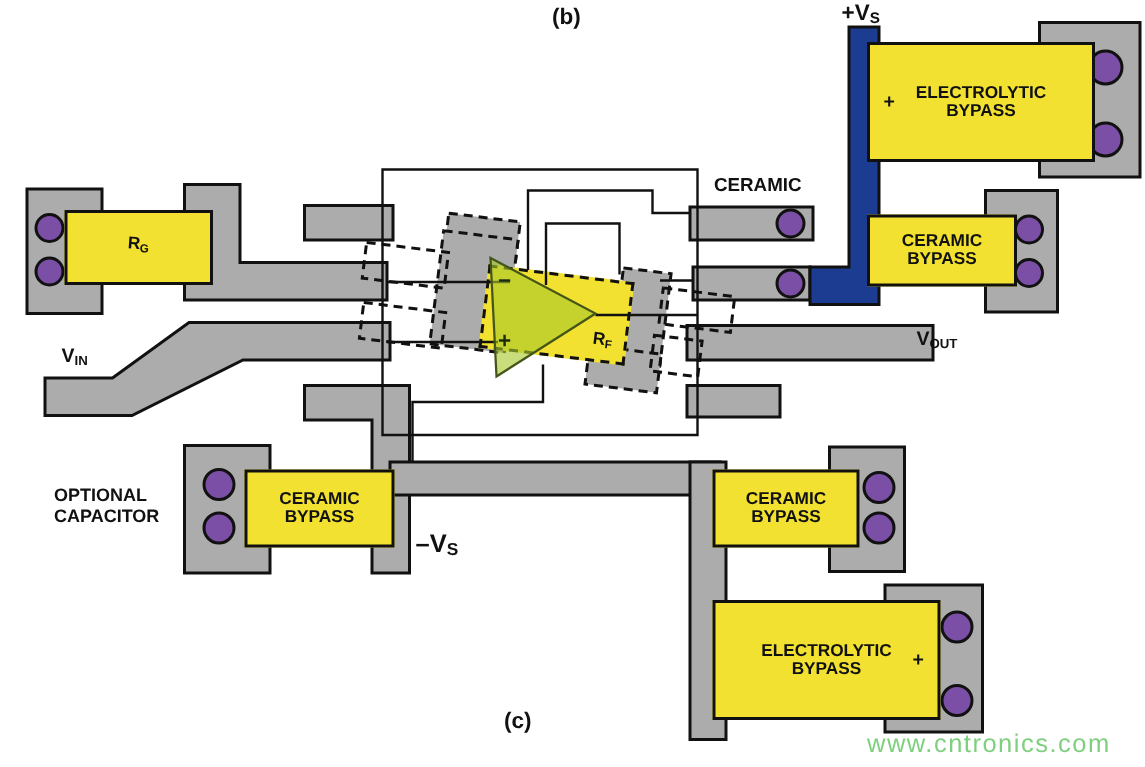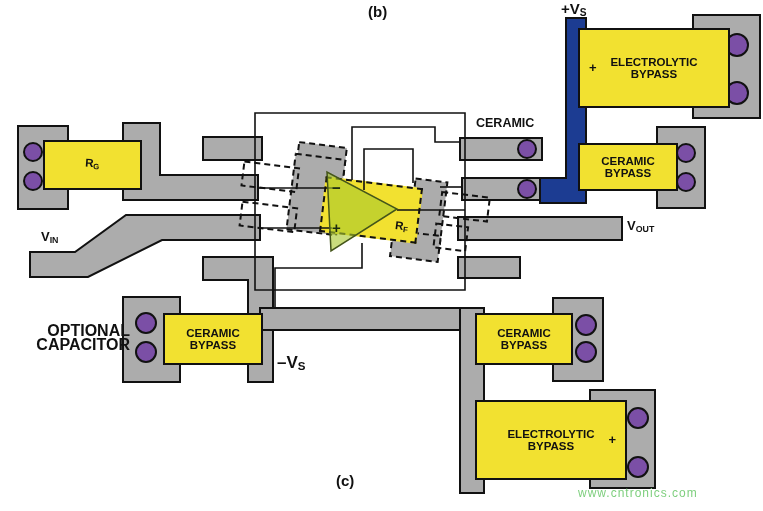--- a/index.html
+++ b/index.html
@@ -15,21 +15,21 @@
   .via{fill:#7B4FA6;stroke:#111;stroke-width:2;}
   .thin{fill:none;stroke:#111;stroke-width:1.6;}
   .tri{fill:rgba(170,200,45,0.62);stroke:#44551a;stroke-width:1.5;}
   .comp{position:absolute;z-index:2;background:#F2E130;border:2px solid #111;
         display:flex;align-items:center;justify-content:center;text-align:center;
         font-weight:bold;color:#111;font-size:11.5px;line-height:12.5px;box-sizing:border-box;}
   .comp .polarity{position:absolute;top:50%;transform:translateY(-50%);font-size:13px;}
   .lbl{position:absolute;z-index:4;font-weight:bold;color:#111;white-space:nowrap;}
   .sub{font-size:68%;vertical-align:-2px;font-weight:bold;}
   .mark{position:absolute;z-index:5;font-weight:bold;color:#1c2a10;font-size:15px;line-height:15px;}
-  #watermark{position:absolute;z-index:4;font-weight:normal;color:#7ECF7E;font-size:12px;letter-spacing:1px;text-align:center;}
+  #watermark{position:absolute;z-index:4;font-weight:normal;color:#7ECF7E;font-size:17px;letter-spacing:1px;text-align:center;}
 </style>
 </head>
 <body>
 
 <div id="stage">
 
   <svg id="base-svg" width="763" height="511" viewBox="0 0 763 511">
 
     <rect class="gray" x="18" y="126" width="50" height="83"></rect>
     <path class="gray" d="M123,123 H160 V175 H258 V200 H123 Z"></path>
@@ -118,20 +118,20 @@
     <path class="thin" d="M362,243 V268 H275 V308"></path>
     <polygon class="tri" points="327,172 331,251 397,209"></polygon>
   </svg>
 
   <div class="mark" style="left:332px;top:180px;">−</div>
   <div class="mark" style="left:332px;top:220px;">+</div>
 
   <div class="lbl" style="left:368px;top:3px;font-size:15px;">(b)</div>
   <div class="lbl" style="left:561px;top:0px;font-size:15px;"><span>+V</span><span class="sub">S</span></div>
   <div class="lbl" style="left:476px;top:116px;font-size:12.5px;">CERAMIC</div>
-  <div class="lbl" style="left:627px;top:218px;font-size:13px;"><span>V</span><span class="sub">OUT</span></div>
+  <div class="lbl" style="left:611px;top:218px;font-size:13px;"><span>V</span><span class="sub">OUT</span></div>
   <div class="lbl" style="left:41px;top:229px;font-size:13px;"><span>V</span><span class="sub">IN</span></div>
-  <div class="lbl" style="left:36px;top:324px;width:94px;font-size:16px;line-height:13.5px;text-align:right;white-space:normal;"><span>OPTIONAL</span><br><span>CAPACITOR</span></div>
+  <div class="lbl" style="left:36px;top:324px;width:94px;font-size:12px;line-height:13.5px;text-align:left;white-space:normal;"><span>OPTIONAL</span><br><span>CAPACITOR</span></div>
   <div class="lbl" style="left:277px;top:353px;font-size:17px;"><span>–V</span><span class="sub">S</span></div>
   <div class="lbl" style="left:336px;top:472px;font-size:15px;">(c)</div>
   <div id="watermark" style="left:578px;top:486px;">www.cntronics.com</div>
 
 </div>
 
 </body></html>

